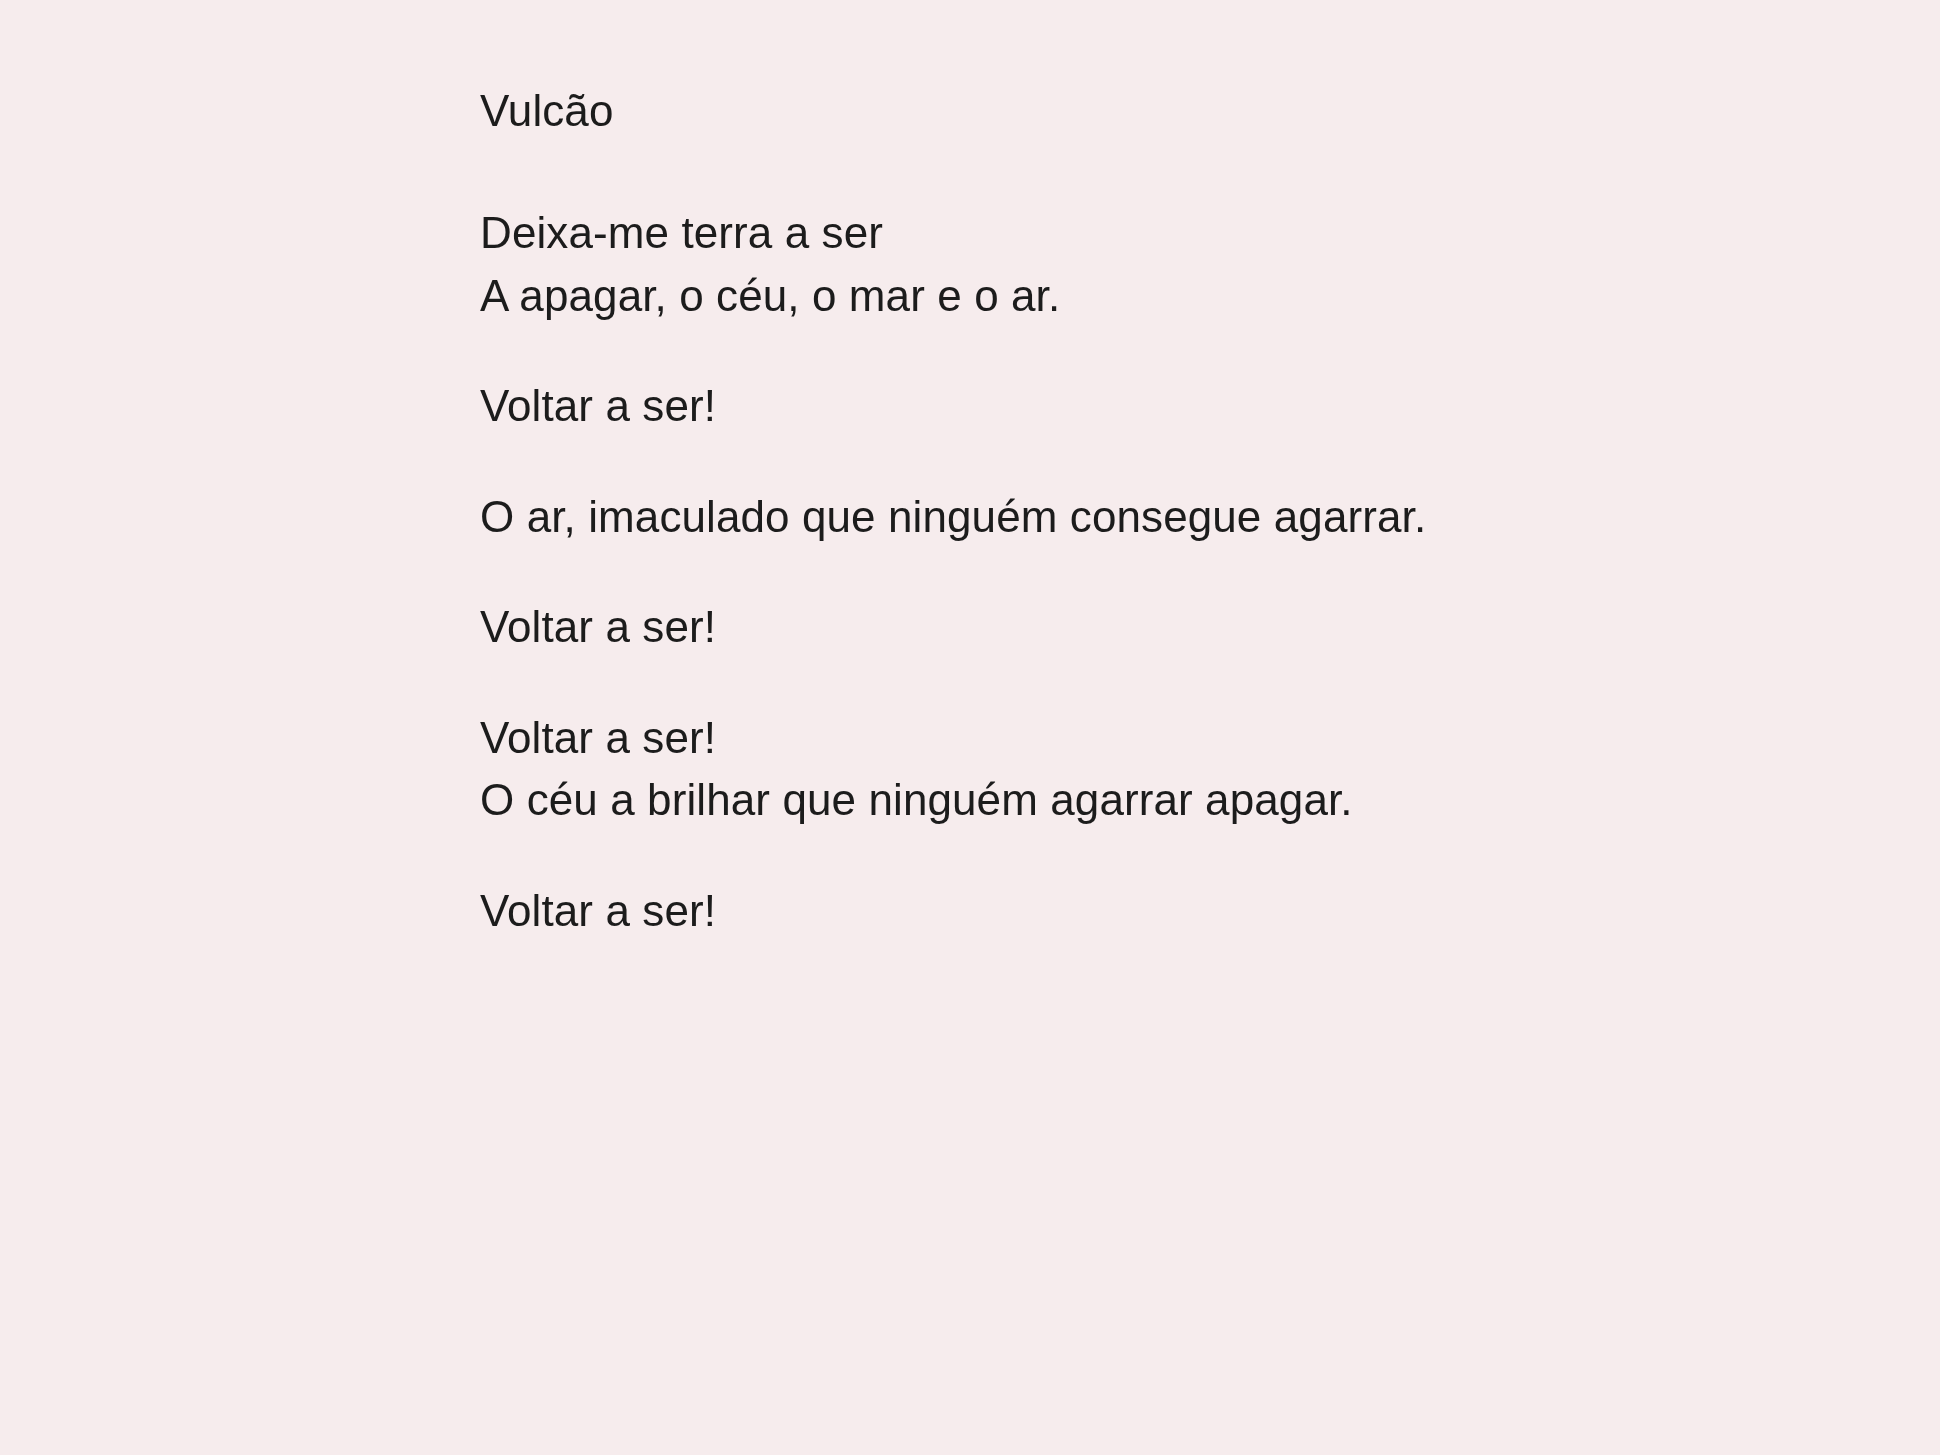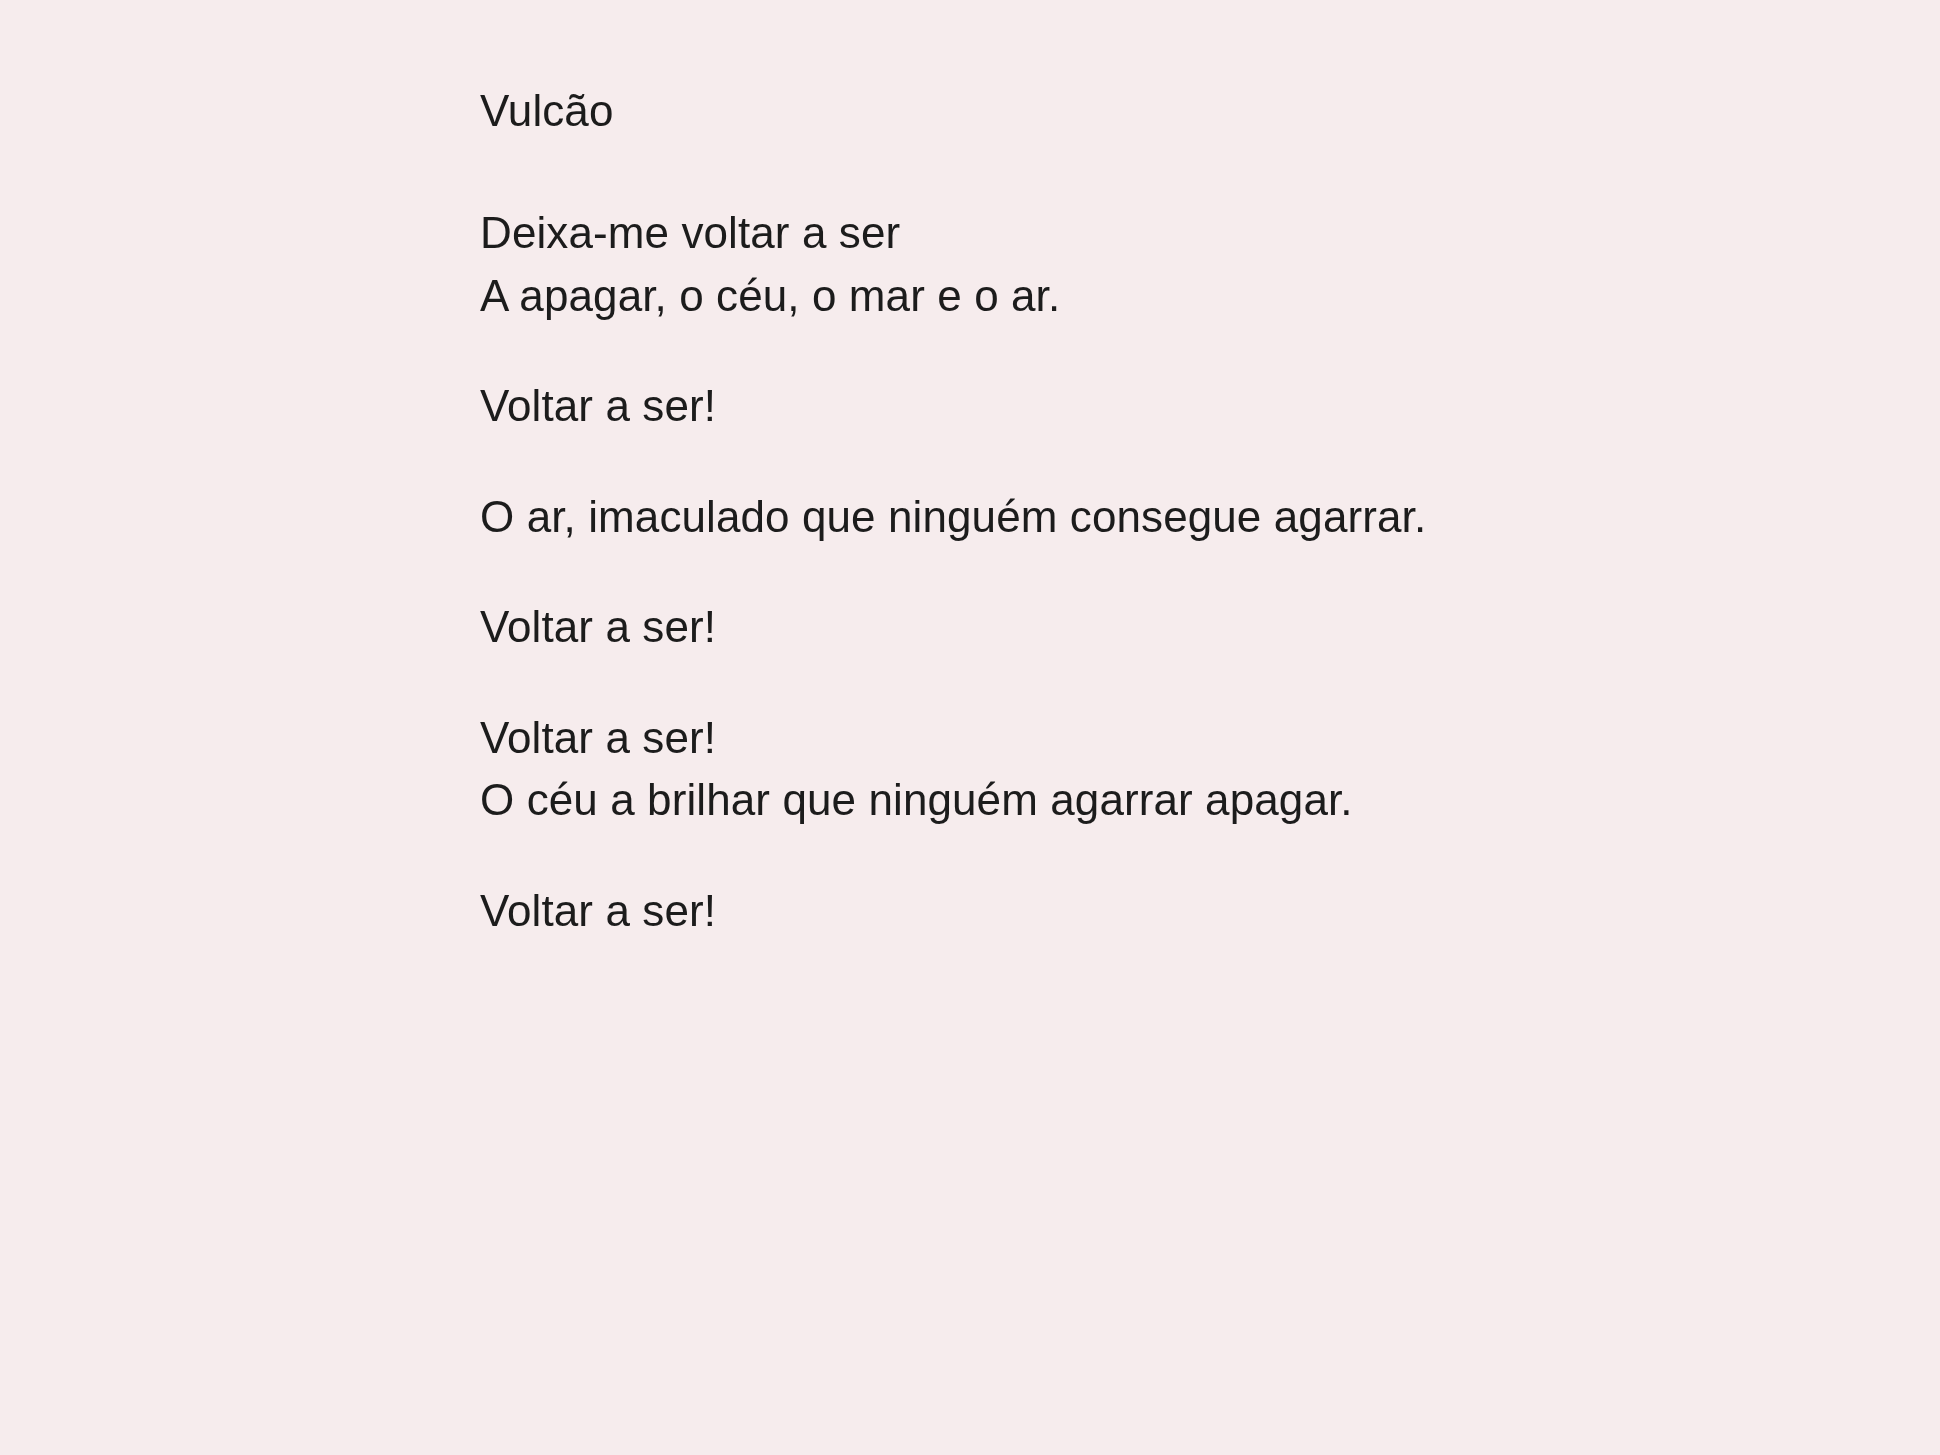--- a/index.html
+++ b/index.html
@@ -39,21 +39,21 @@
   }
 </style>
 </head>
 <body>
 
 <div class="poem">
     <div class="stanza title-stanza">
       <div class="line">Vulcão</div>
     </div>
     <div class="stanza">
-      <div class="line">Deixa-me voltar a ser</div>
+      <div class="line">Deixa-me terra a ser</div>
       <div class="line">A apagar, o céu, o mar e o ar.</div>
     </div>
     <div class="stanza">
       <div class="line">Voltar a ser!</div>
     </div>
     <div class="stanza">
       <div class="line">O ar, imaculado que ninguém consegue agarrar.</div>
     </div>
     <div class="stanza">
       <div class="line">Voltar a ser!</div>

